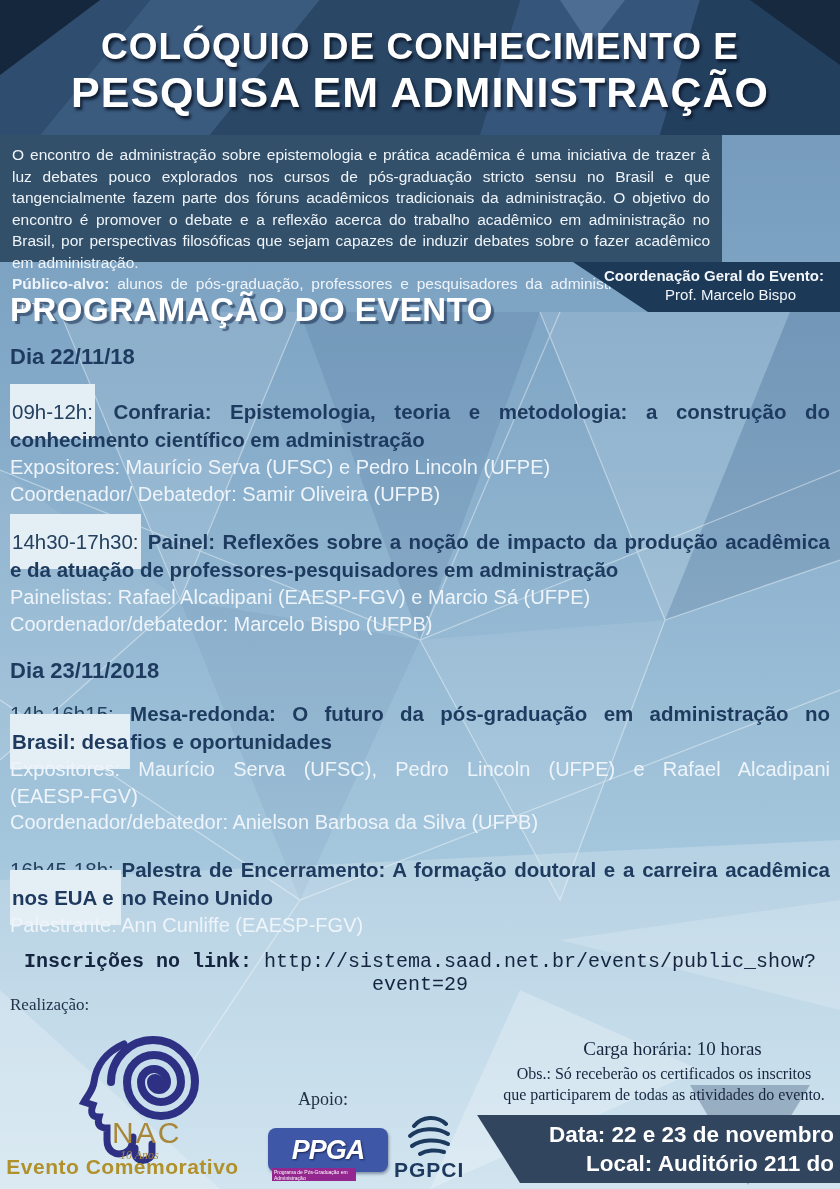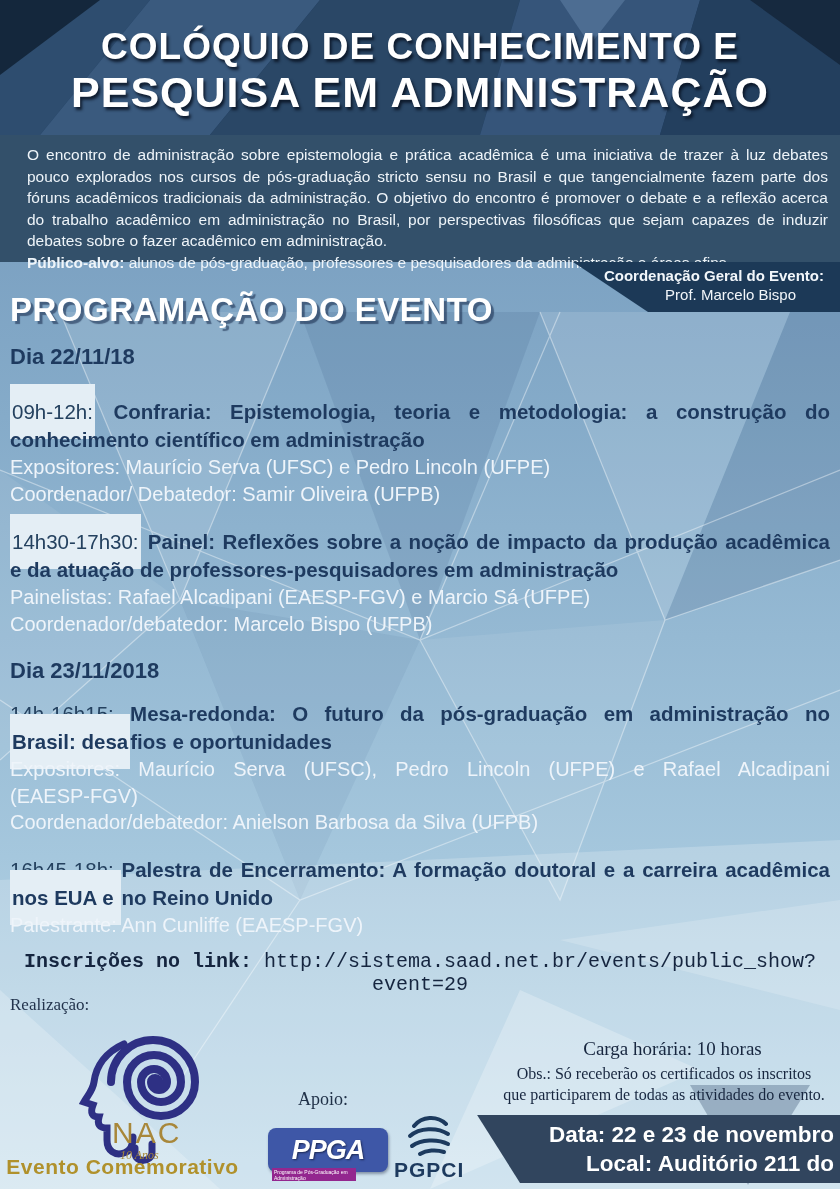--- a/index.html
+++ b/index.html
@@ -17,22 +17,22 @@
     text-shadow:2px 3px 3px rgba(8,18,33,.85);
   }
   .title2 {
     top:68px; left:0; width:840px; text-align:center;
     font-size:43px; font-weight:800; color:#ffffff; letter-spacing:1px;
     text-shadow:2px 3px 3px rgba(8,18,33,.85);
   }
 
   
   .intro {
-    top:135px; left:0; width:840px; height:127px;
-    background:#33506a; color:#eef4f9; padding:9px 12px 0 27px;
+    top:135px; left:0; width:722px; height:127px;
+    background:#33506a; color:#eef4f9; padding:9px 12px 0 12px;
     font-size:15.5px; line-height:21.5px;
   }
   .intro p { text-align:justify; }
   .intro .aud-label { font-weight:bold; }
 
   
   .coord {
     top:262px; left:540px; width:300px; height:50px; background:#1c3957;
     clip-path:polygon(11% 0, 100% 0, 100% 100%, 36% 100%);
     color:#f2f6fa; text-align:right; padding:5px 16px 4px 0;

